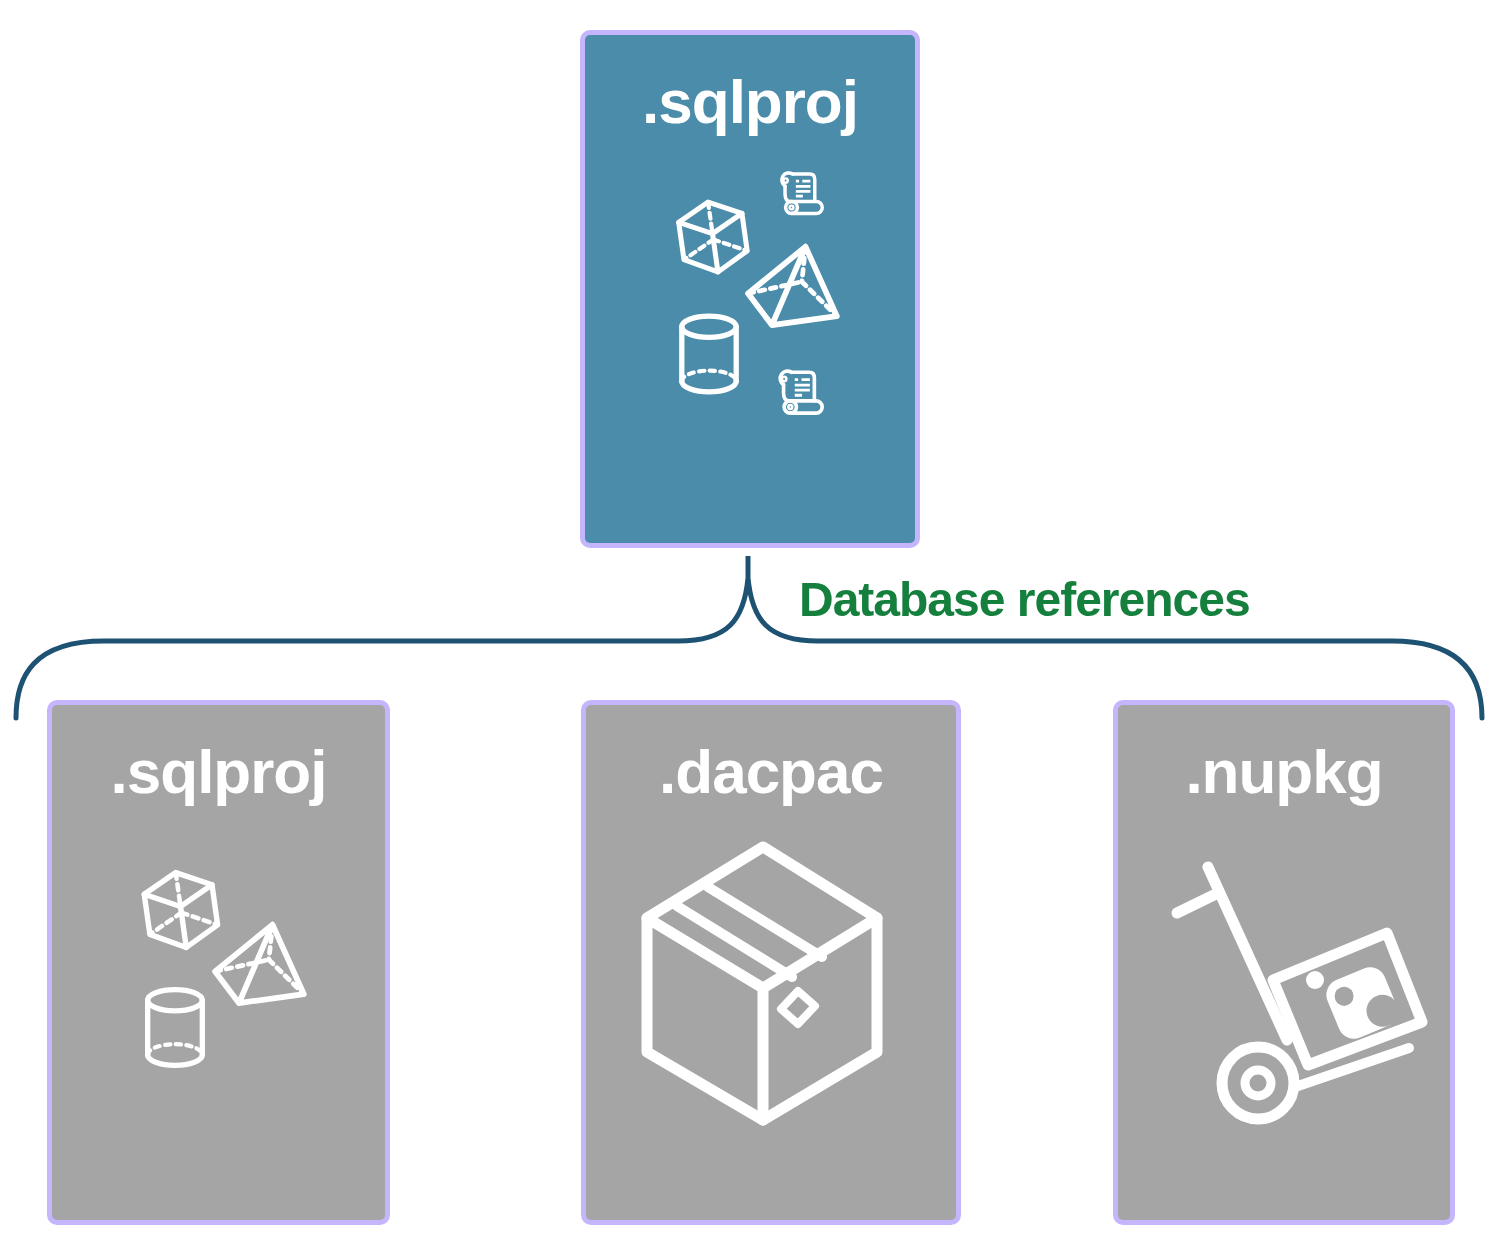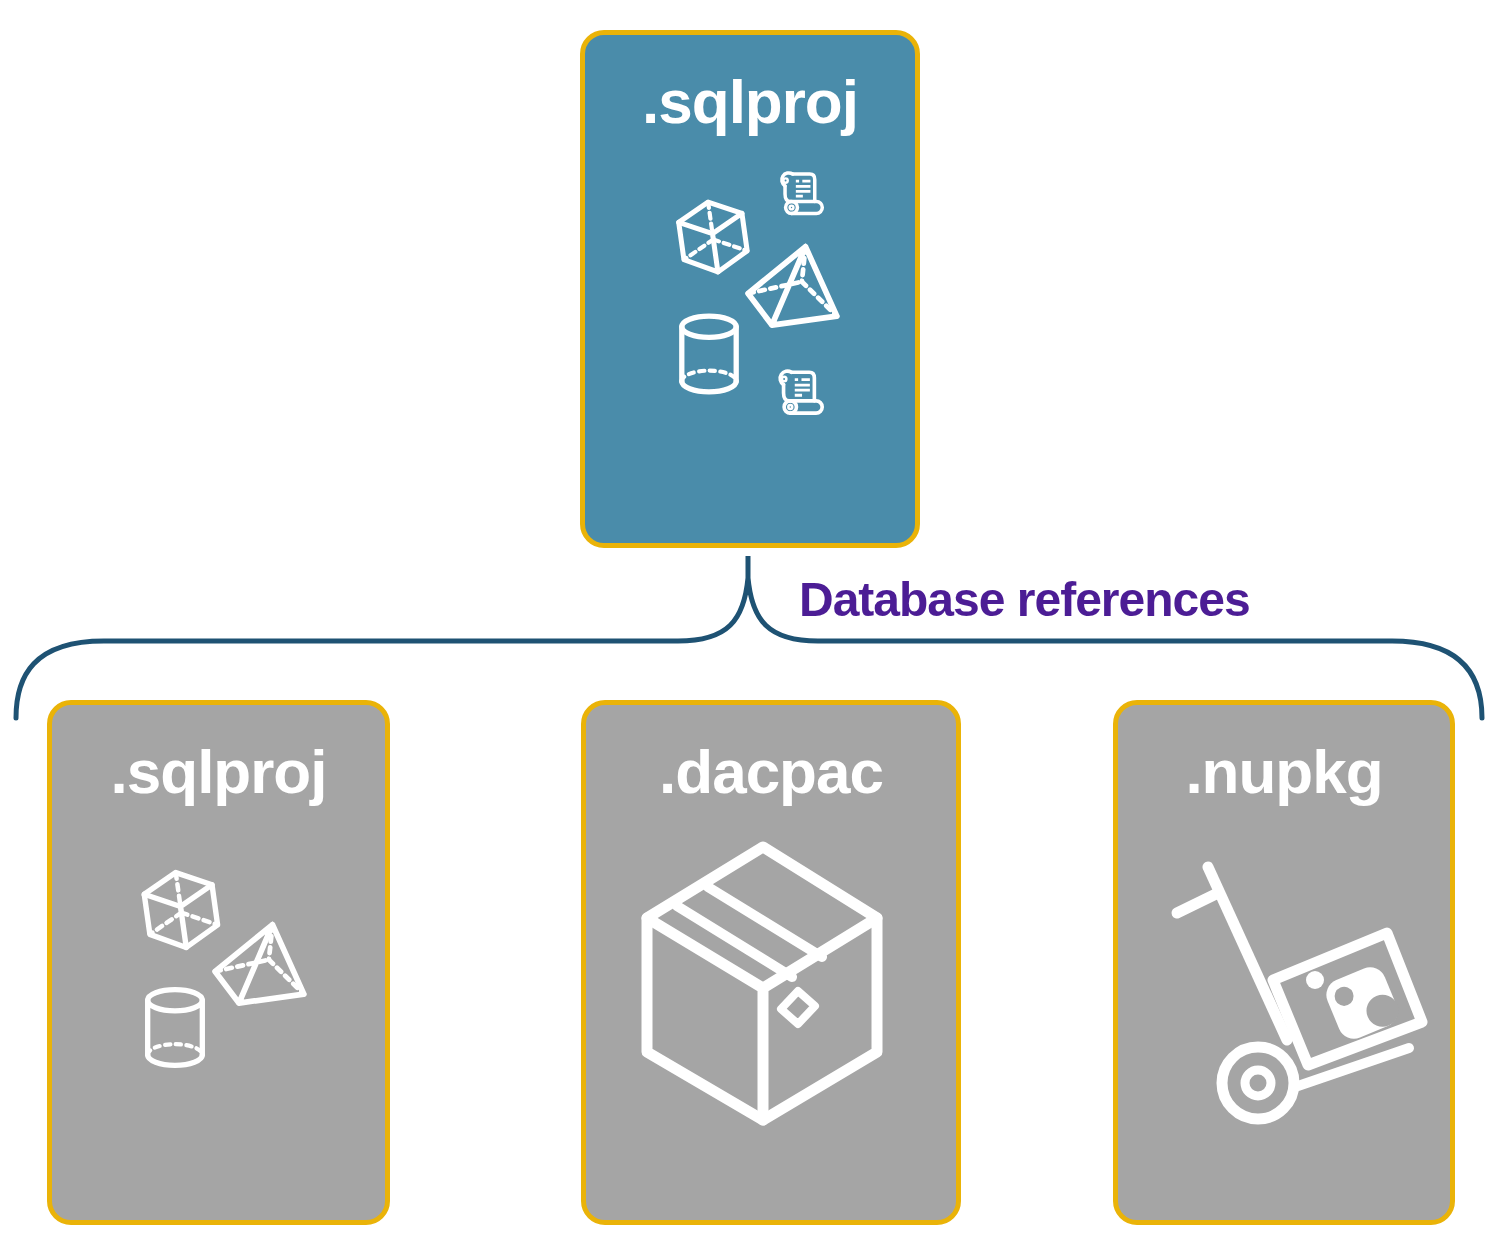--- a/index.html
+++ b/index.html
@@ -1,26 +1,26 @@
 <!DOCTYPE html>
 <html><head>
 <meta charset="utf-8">
 <style>
   html,body{margin:0;padding:0;background:#ffffff;}
   .canvas{position:relative;width:1500px;height:1250px;background:#ffffff;overflow:hidden;
           font-family:"Liberation Sans", sans-serif;}
-  .card{position:absolute;border:5px solid #eab308;border-radius:24px;box-sizing:border-box;}
+  .card{position:absolute;border:5px solid #c4b5fd;border-radius:10px;box-sizing:border-box;}
   .card-blue{background:#4A8CAA;}
   .card-gray{background:#A5A5A5;}
   .title{margin-top:34px;text-align:center;font-weight:bold;font-size:62px;
          letter-spacing:-1px;color:#ffffff;line-height:1.05;}
   .ic{position:absolute;}
   .brace{position:absolute;left:0;top:0;width:1500px;height:1250px;pointer-events:none;}
   .edge-label{position:absolute;left:799px;top:574px;font-weight:bold;font-size:48px;
-              letter-spacing:-1px;color:#4c1d95;white-space:nowrap;line-height:1.1;}
+              letter-spacing:-1px;color:#15803d;white-space:nowrap;line-height:1.1;}
 </style>
 </head>
 <body>
 
 <div class="canvas">
 
   <svg class="brace" viewBox="0 0 1500 1250">
     <path d="M 16 718 C 16 676 34 641 104 641 L 678 641 C 728 641 744 620 748 578 L 748 556 L 748 578 C 752 620 768 641 818 641 L 1392 641 C 1462 641 1482 676 1482 718" fill="none" stroke="#1E5273" stroke-width="5" stroke-linecap="round"></path>
   </svg>
 

